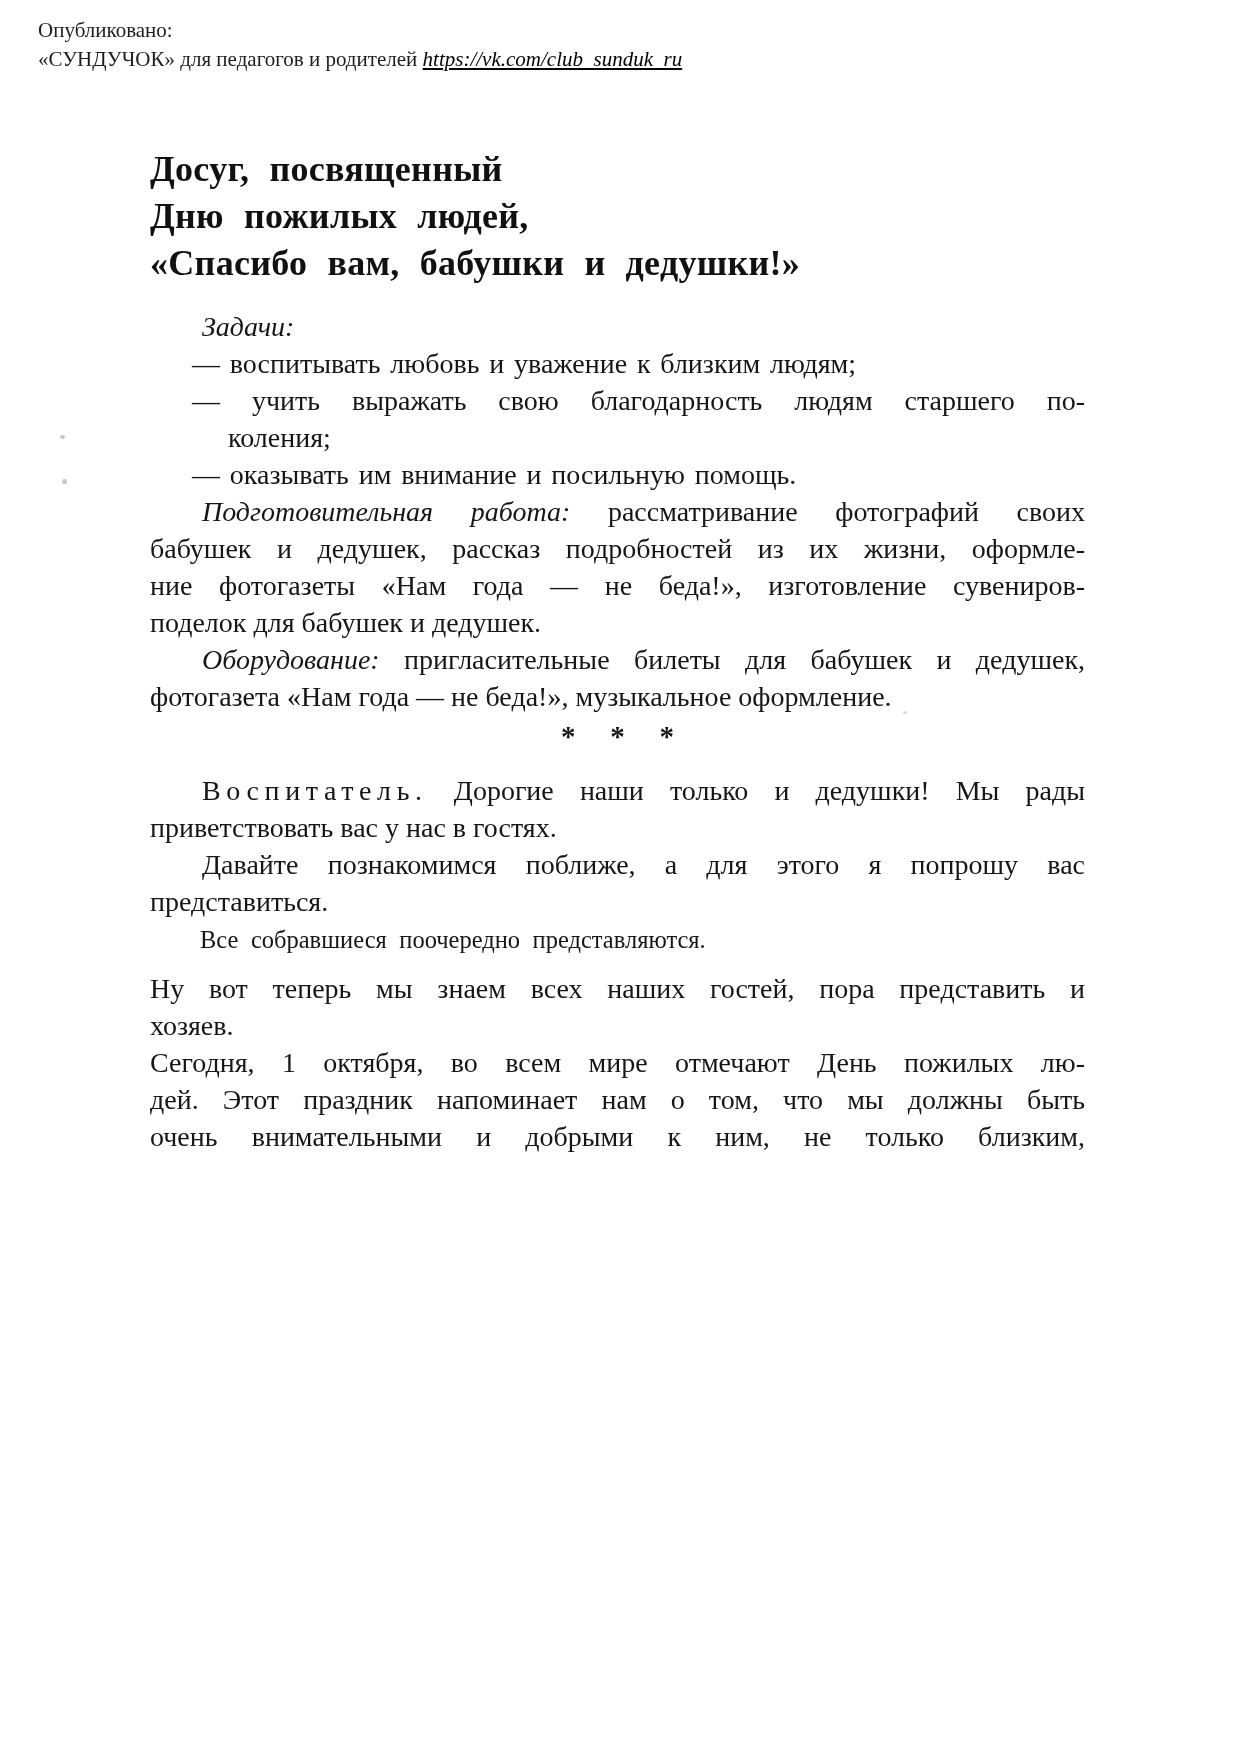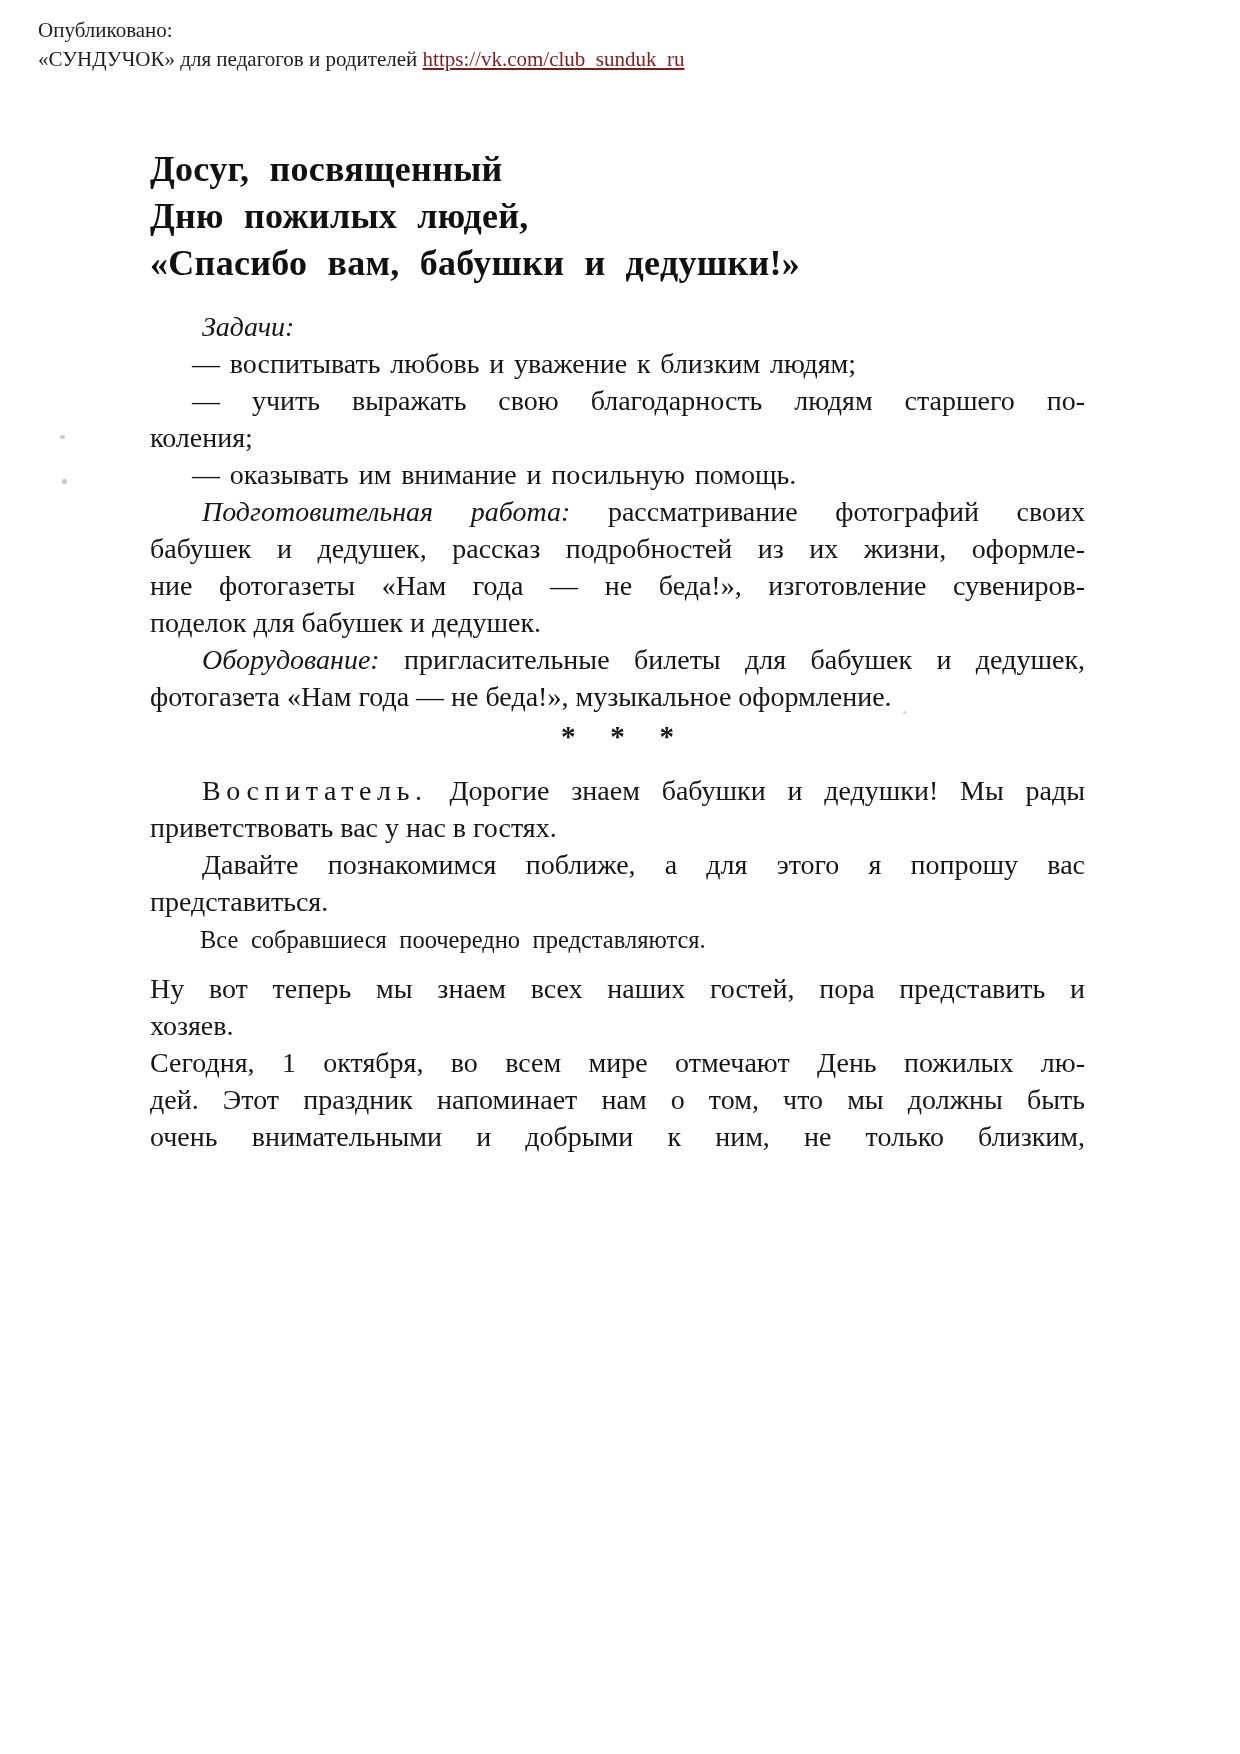--- a/index.html
+++ b/index.html
@@ -15,23 +15,24 @@
   
   .header {
     position: absolute;
     left: 38px;
     top: 16px;
     font-size: 21px;
     line-height: 29px;
     color: #1d1d1d;
   }
   .header a.link {
-    color: #7f1d1d;
+    color: #000000;
     text-decoration: underline;
     cursor: pointer;
+    font-style: italic;
   }
   
   .title-block {
     position: absolute;
     left: 150px;
     top: 146px;
     width: 935px;
     font-weight: bold;
     font-size: 36px;
     line-height: 47px;
@@ -47,21 +48,21 @@
     width: 935px;
     font-size: 28px;
     line-height: 37px;
   }
   .ln { display: block; }
   .jl { text-align: justify; text-align-last: justify; }
   .indent { padding-left: 52px; }
   .lead-italic { font-style: italic; }
   .dash-item { margin-left: 42px; word-spacing: 0.10em; }
   .dash-item.jl { word-spacing: normal; }
-  .dash-cont { }
+  .dash-cont { margin-left: 78px; }
   .stage {
     margin-left: 50px;
     margin-top: 3px;
     margin-bottom: 13px;
     font-size: 24.5px;
     line-height: 34px;
     word-spacing: 0.26em;
   }
   .sep {
     text-align: center;
@@ -118,21 +119,21 @@
     <div class="ln indent jl">
       <span class="lead-italic">Оборудование:</span>
       <span>пригласительные билеты для бабушек и дедушек,</span>
     </div>
     <div class="ln">фотогазета «Нам года — не беда!», музыкальное оформление.</div>
 
     <div class="ln sep">* * *</div>
 
     <div class="ln indent jl after-sep">
       <span class="teacher-name">Воспитатель.</span>
-      <span>Дорогие знаем бабушки и дедушки! Мы рады</span>
+      <span>Дорогие наши только и дедушки! Мы рады</span>
     </div>
     <div class="ln">приветствовать вас у нас в гостях.</div>
 
     <div class="ln indent jl">Давайте познакомимся поближе, а для этого я попрошу вас</div>
     <div class="ln">представиться.</div>
 
     <div class="ln stage">Все собравшиеся поочередно представляются.</div>
 
     <div class="ln jl">Ну вот теперь мы знаем всех наших гостей, пора представить и</div>
     <div class="ln">хозяев.</div>

